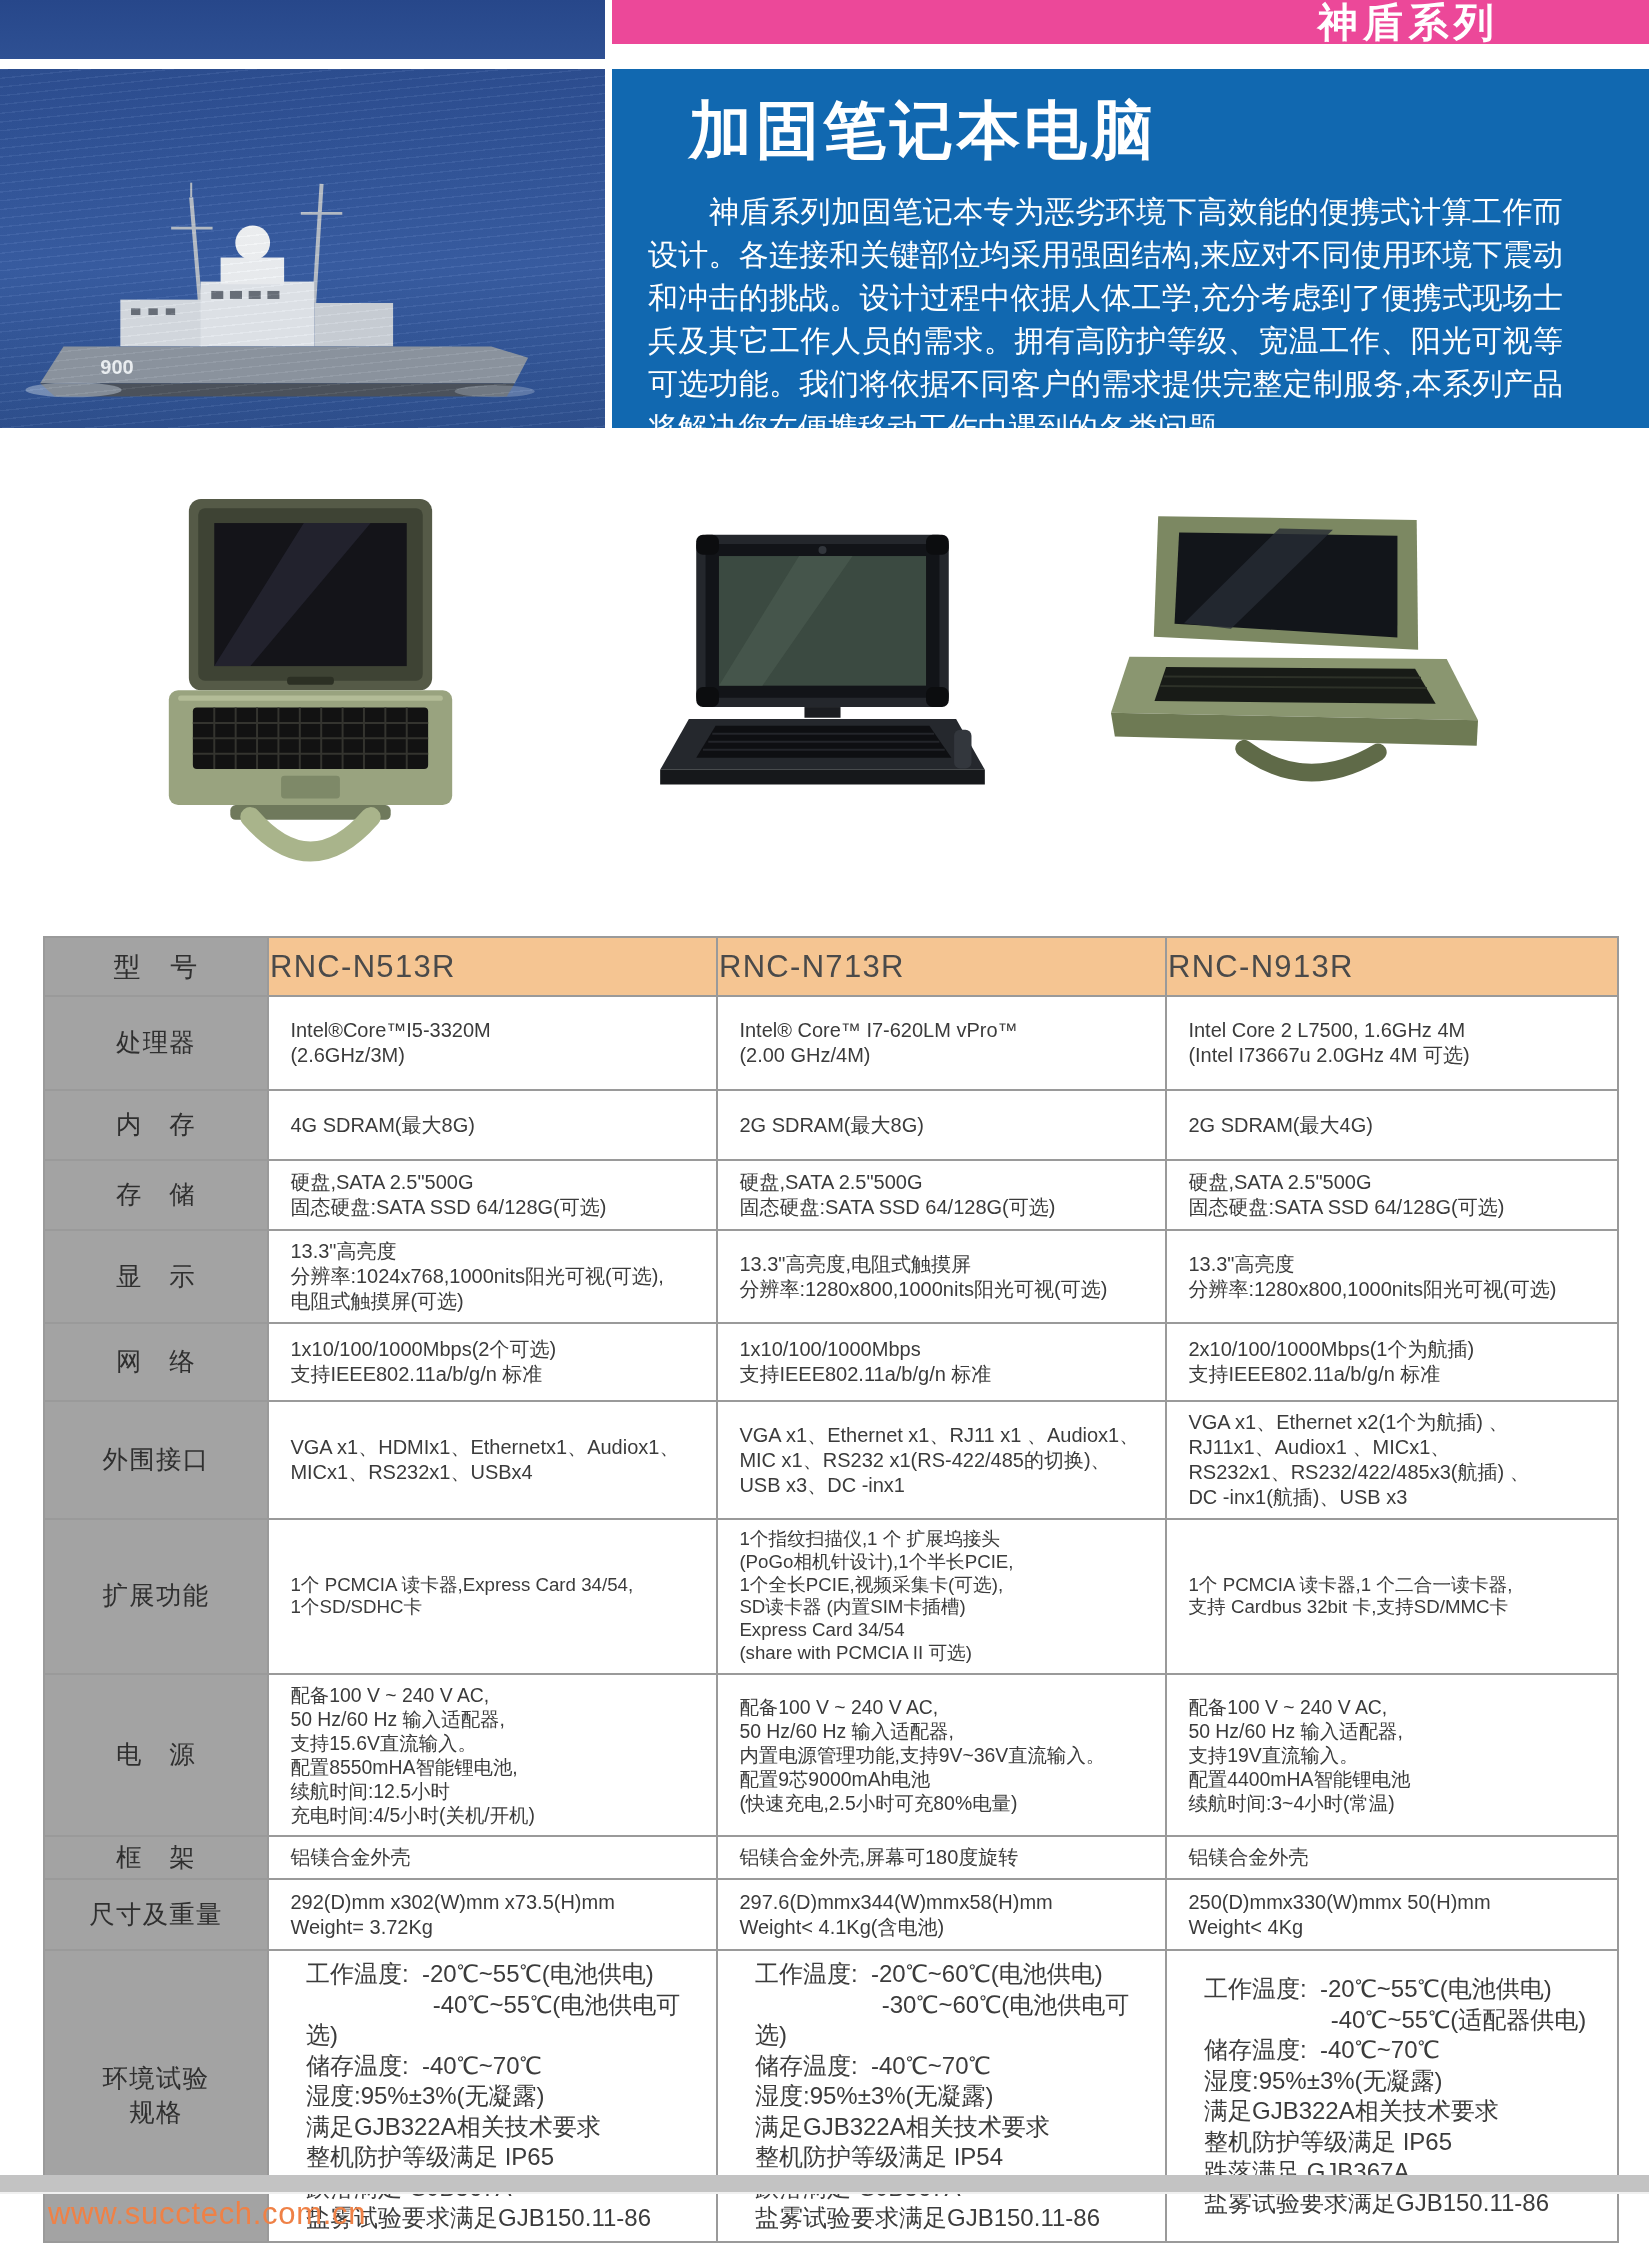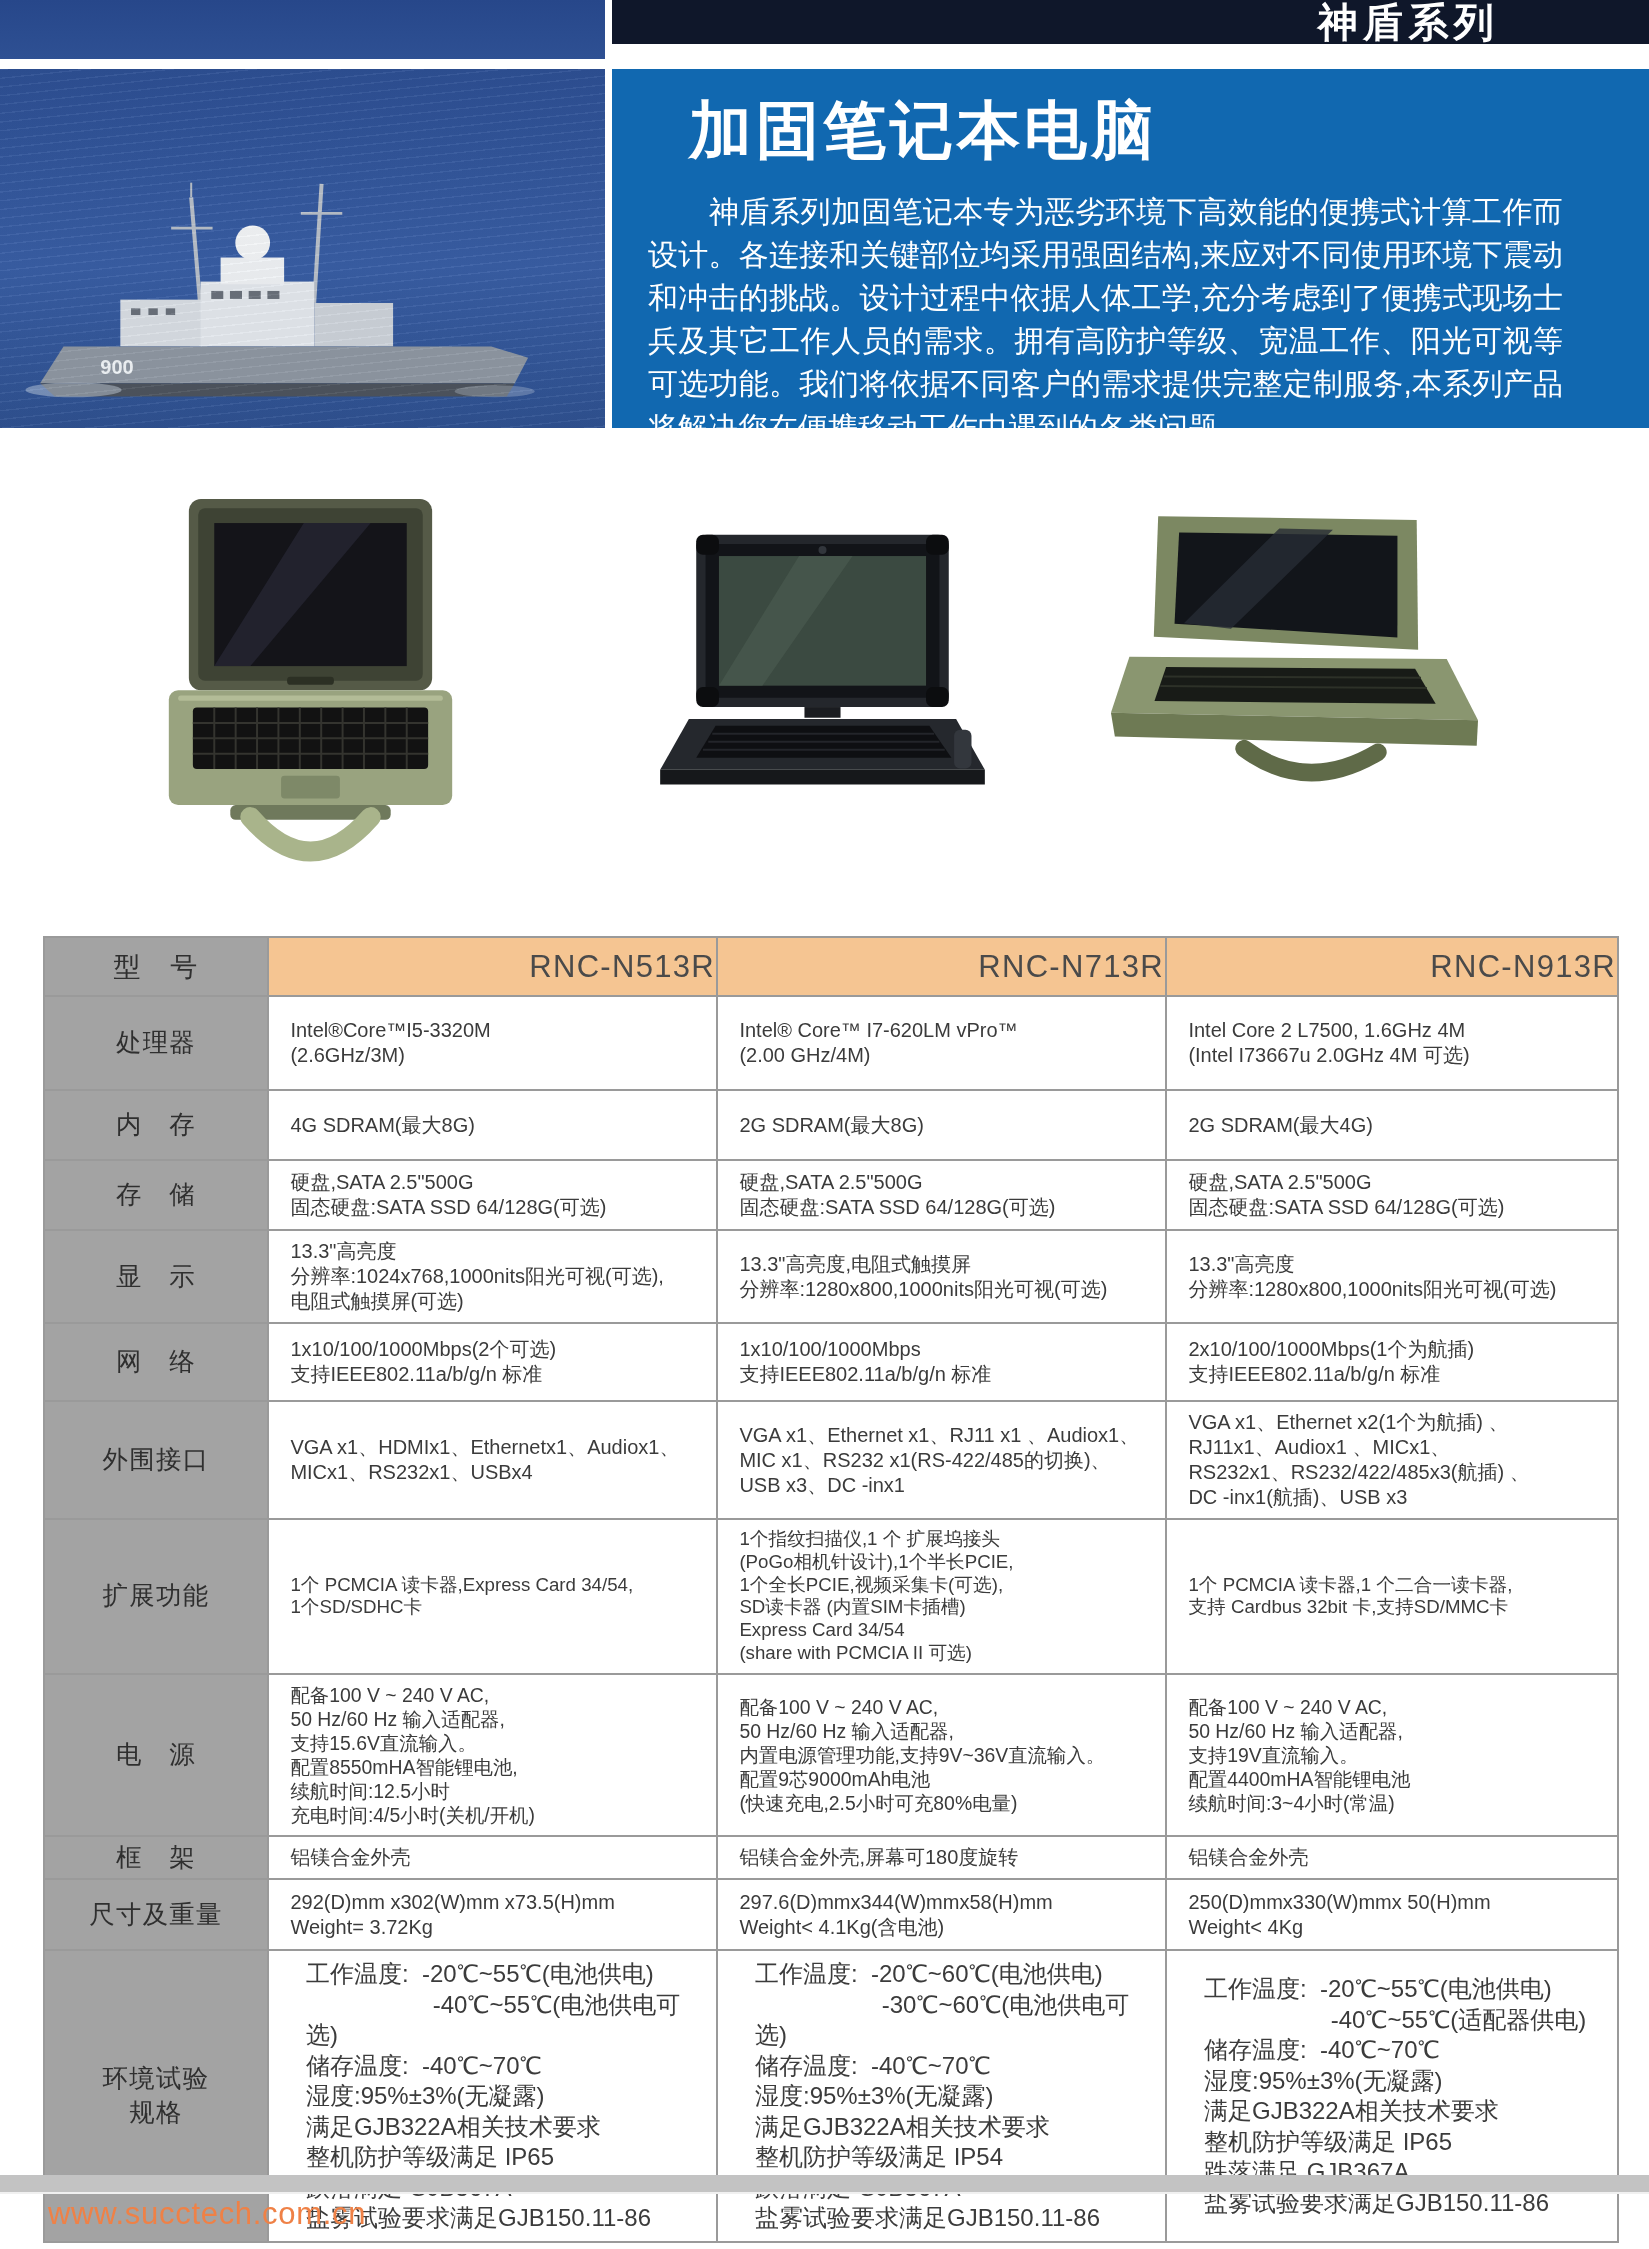--- a/index.html
+++ b/index.html
@@ -2,21 +2,21 @@
 <html style="font-size:10.7px"><head>
 <meta charset="utf-8">
 <style>
   html,body{margin:0;padding:0;background:#ffffff;}
   .page{position:relative;width:1649px;height:2250px;background:#ffffff;overflow:hidden;
         font-family:"Liberation Sans",sans-serif;}
 
   
   .photo-top{position:absolute;left:0;top:0;width:605px;height:59px;
              background:linear-gradient(180deg,#27478a 0%,#2e5093 100%);}
-  .banner{position:absolute;left:612px;top:0;width:1037px;height:44px;background:#0f172a;
+  .banner{position:absolute;left:612px;top:0;width:1037px;height:44px;background:#ec4899;
           display:flex;align-items:center;justify-content:flex-end;
           padding-right:150px;box-sizing:border-box;}
   .banner-text{color:#ffffff;font-size:40px;font-weight:bold;letter-spacing:5.3px;}
   .photo-main{position:absolute;left:0;top:69px;width:605px;height:359px;overflow:hidden;
               background:linear-gradient(180deg,#2d4f93 0%,#395ea4 55%,#2f5190 100%);}
   .photo-main::after{content:"";position:absolute;inset:0;
               background:repeating-linear-gradient(174deg,rgba(255,255,255,0.05) 0 1.3px,rgba(0,0,0,0.03) 1.3px 8.7px);}
   .intro{position:absolute;left:612px;top:69px;width:1037px;height:359px;background:#1168b0;
          box-sizing:border-box;padding:18.7px 86px 0 36px;}
   .title{color:#ffffff;font-size:63px;font-weight:bold;letter-spacing:4px;margin-left:41px;}
@@ -28,21 +28,21 @@
   .lap2{position:absolute;left:652px;top:104px;width:341px;height:314px;}
   .lap3{position:absolute;left:1086px;top:57px;width:421px;height:361px;}
 
   
   table.spec{position:absolute;left:43px;top:936px;width:1574px;border-collapse:collapse;
              table-layout:fixed;border:2.7px solid #8f8f8f;}
   table.spec th,table.spec td{border:2px solid #9a9a9a;box-sizing:border-box;}
   th.lab{background:#a3a3a3;font-size:25.4px;font-weight:normal;color:#2f2f2f;text-align:center;
          vertical-align:middle;white-space:pre-line;letter-spacing:1.3px;}
   tr.head th.lab{font-size:27px;}
-  th.mod{background:#f5c592;font-size:31px;font-weight:normal;color:#4a4a4a;text-align:right;
+  th.mod{background:#f5c592;font-size:31px;font-weight:normal;color:#4a4a4a;text-align:left;
          vertical-align:middle;letter-spacing:1.3px;}
   td.cell{background:#ffffff;font-size:20px;color:#3b3b3b;vertical-align:middle;
           padding:8px 12px 8px 21.4px;white-space:pre-wrap;line-height:1.25;}
   tr.head{height:59px;}
   tr.r0{height:94px;} tr.r1{height:70px;} tr.r2{height:70px;margin-top:28px;} tr.r3{height:91px;}
   tr.r4{height:78px;} tr.r5{height:99px;} tr.r6{height:148px;} tr.r7{height:155px;}
   tr.r8{height:41px;}  tr.r9{height:71px;} tr.r10{height:202px;}
   tr.r6 td.cell{font-size:18.7px;line-height:1.22;}
   tr.r7 td.cell{font-size:19.4px;line-height:1.24;}
   tr.r10 td.cell{font-size:24px;line-height:1.27;padding-left:37px;}

